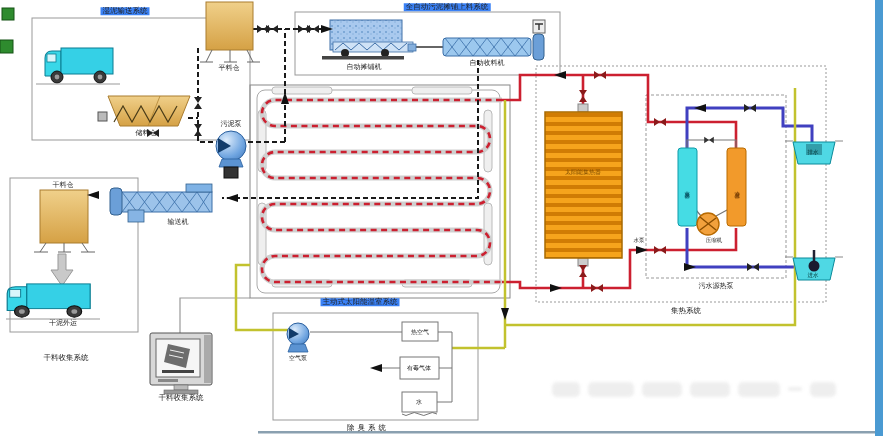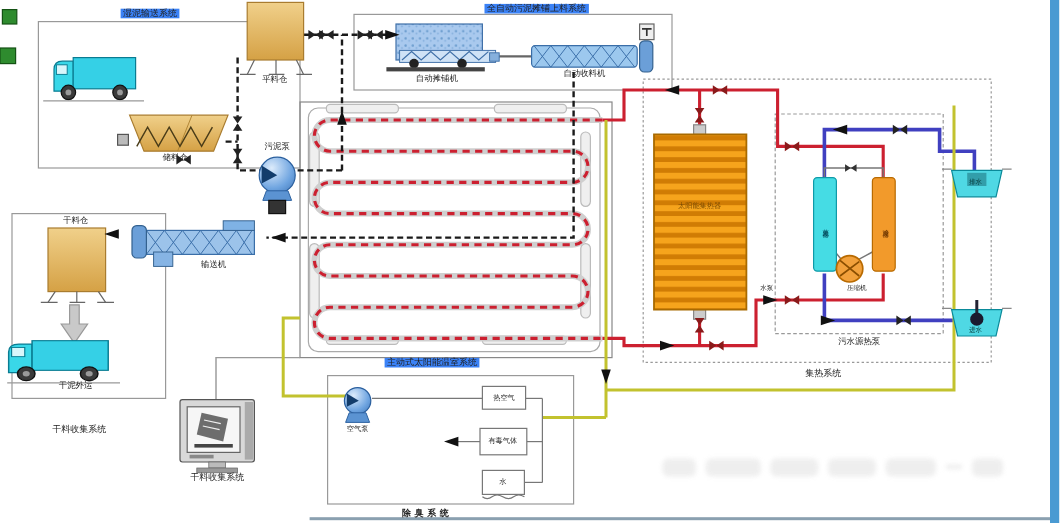--- a/index.html
+++ b/index.html
@@ -283,21 +283,21 @@
   </g>
   <rect x="875" y="0" width="8" height="436" fill="#4a9ad2"></rect>
   <rect x="258" y="431" width="617" height="2.5" fill="#8aa0b0"></rect>
 </svg>
 
 <div class="lbl big bg" style="left:125px;top:11px;">湿泥输送系统</div>
 <div class="lbl big bg" style="left:447px;top:7px;">全自动污泥摊铺上料系统</div>
 <div class="lbl big bg" style="left:360px;top:302px;">主动式太阳能温室系统</div>
 <div class="lbl big" style="left:66px;top:339px;margin-top:19px;">干料收集系统</div>
 <div class="lbl big" style="left:181px;top:398px;">干料收集系统</div>
-<div class="lbl big sp" style="left:356px;top:428px;font-weight:bold;">除臭系统</div>
+<div class="lbl big sp" style="left:368px;top:428px;">除臭系统</div>
 <div class="lbl big" style="left:686px;top:311px;text-align:center;">集热系统</div>
 <div class="lbl" style="left:716px;top:285px;">污水源热泵</div>
 
 <div class="lbl" style="left:229px;top:67px;">平料仓</div>
 <div class="lbl" style="left:146px;top:132px;">储料仓</div>
 <div class="lbl" style="left:231px;top:123px;">污泥泵</div>
 <div class="lbl" style="left:364px;top:66px;">自动摊铺机</div>
 <div class="lbl" style="left:487px;top:62px;">自动收料机</div>
 <div class="lbl" style="left:63px;top:184px;">干料仓</div>
 <div class="lbl" style="left:178px;top:221px;">输送机</div>

